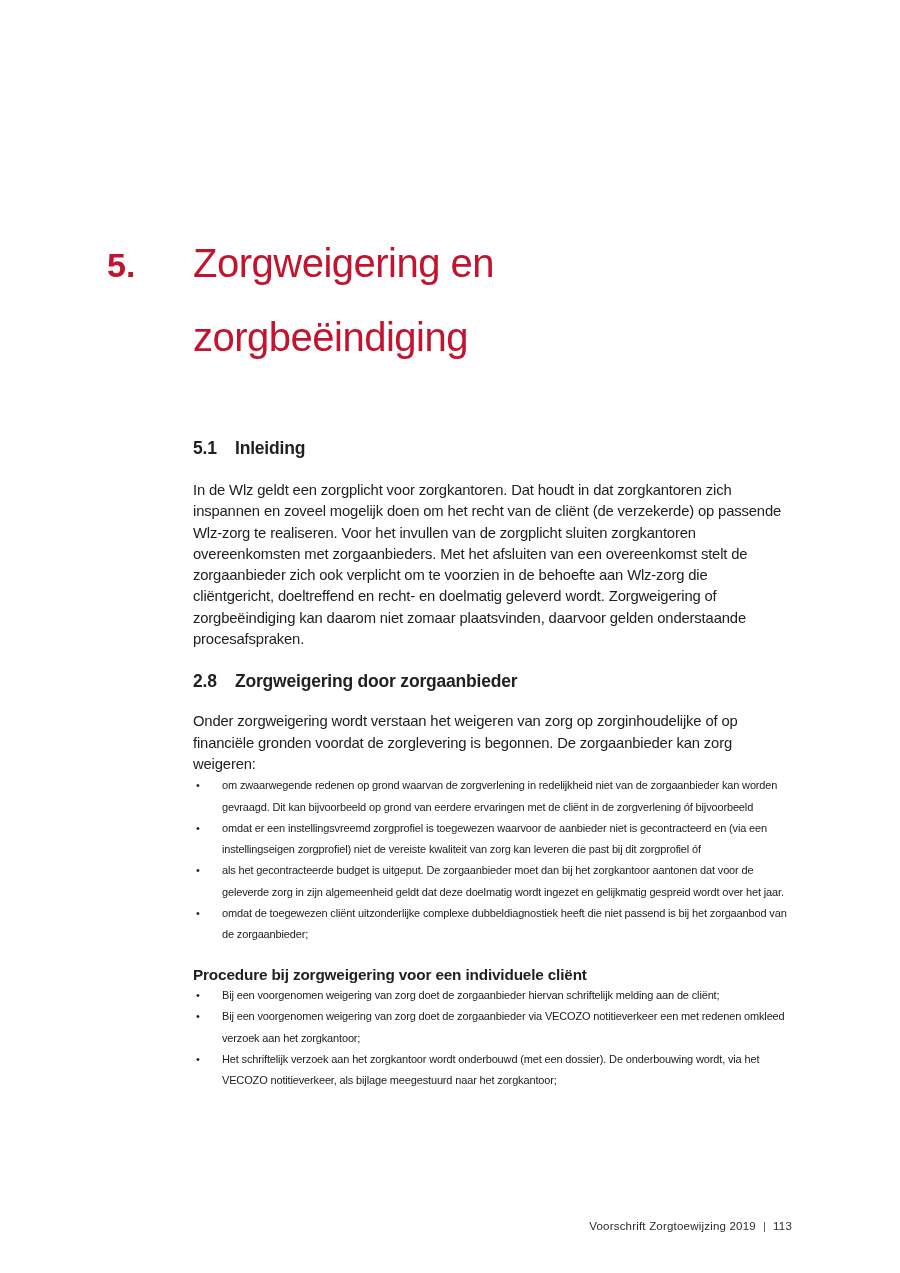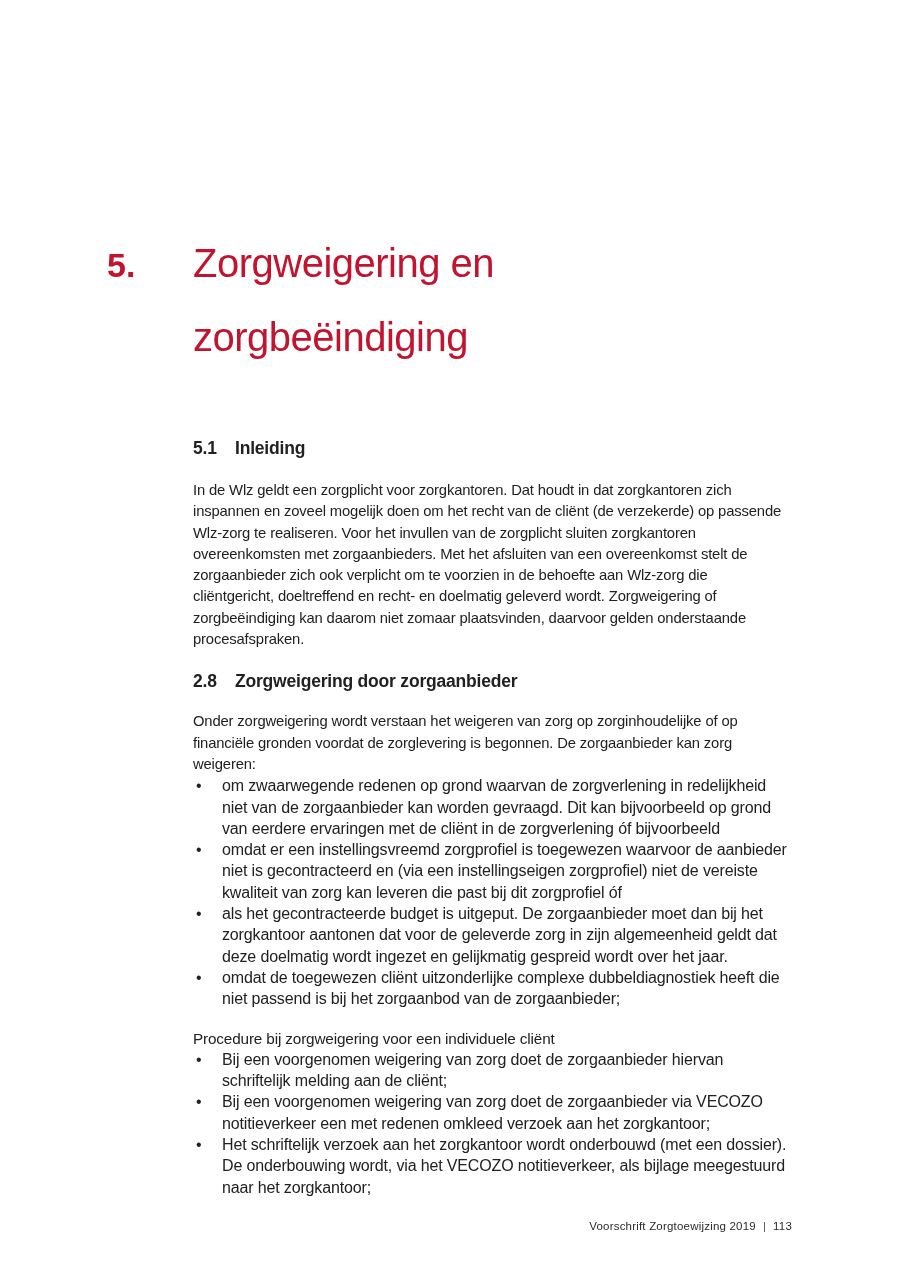--- a/index.html
+++ b/index.html
@@ -60,38 +60,38 @@
   p.body-text{
     margin:20px 0 0 0;
     font-size:14.8px;
     line-height:21.3px;
     letter-spacing:-0.15px;
   }
   p.body-text.intro{margin-top:18px;}
   ul.bullet-list{
     margin:0;padding:0;
     list-style:none;
-    font-size:16px;
+    font-size:11px;
     line-height:21.3px;
     letter-spacing:-0.15px;
   }
   ul.bullet-list li{
     position:relative;
     padding-left:29px;
   }
   ul.bullet-list li::before{
     content:"\2022";
     position:absolute;
     left:3px;top:0;
   }
   h3.sub-heading{
     margin:18px 0 0 0;
     font-size:15.3px;
     line-height:21.3px;
-    font-weight:normal;
+    font-weight:bold;
     letter-spacing:-0.15px;
   }
   
   .footer{
     position:absolute;
     left:193px;right:108px;top:1220px;
     text-align:right;
     font-size:11.5px;
     letter-spacing:0.2px;
     color:#2b2b2b;

